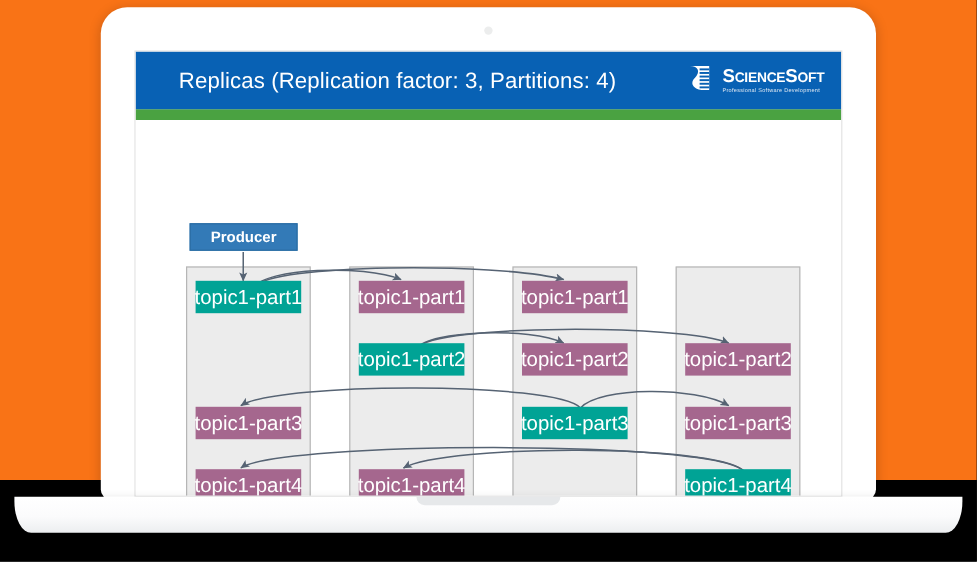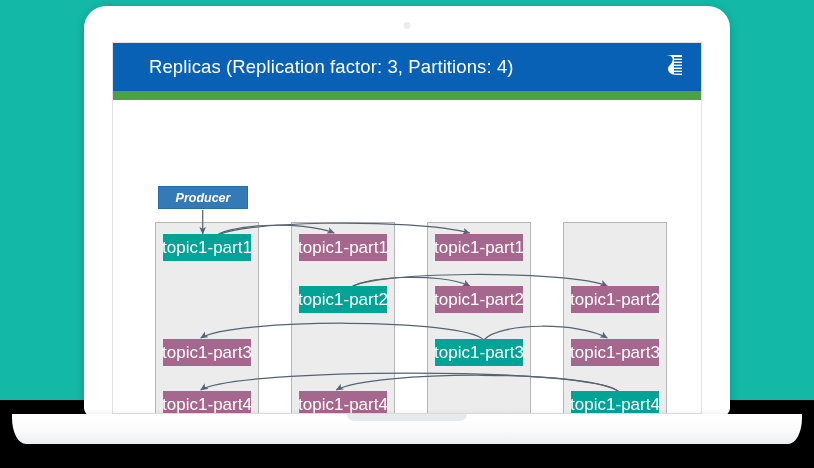--- a/index.html
+++ b/index.html
@@ -8,21 +8,21 @@
     margin: 0; padding: 0;
     width: 814px; height: 468px;
     background: #000000;
     font-family: "Liberation Sans", sans-serif;
     overflow: hidden;
   }
   #stage {
     position: relative;
     width: 814px;
     height: 400px;
-    background: #14b8a6;
+    background: #f97316;
   }
 
   
   .laptop-lid {
     position: absolute;
     left: 84px;
     top: 6px;
     width: 646px;
     height: 410px;
     background: #ffffff;
@@ -128,21 +128,20 @@
     width: 90px;
     height: 23px;
     background: #337ab7;
     border: 1px solid #2b6da3;
     color: #ffffff;
     font-size: 12.5px;
     font-weight: bold;
     display: flex;
     align-items: center;
     justify-content: center;
-    font-style: italic;
   }
   .broker-col {
     position: absolute;
     top: 122px;
     width: 104px;
     height: 219px;
     background: #ececec;
     border: 1px solid #b6b6b6;
   }
   .part-box {
@@ -189,20 +188,24 @@
             <g fill="#0861b4">
               <rect x="13" y="5" width="8" height="1.6"></rect>
               <rect x="13" y="8" width="8" height="1.6"></rect>
               <rect x="13" y="11" width="8" height="1.6"></rect>
               <rect x="13" y="14" width="8" height="1.6"></rect>
               <rect x="13" y="17" width="8" height="1.6"></rect>
               <rect x="13" y="20" width="8" height="1.6"></rect>
             </g>
           </svg>
         </span>
+        <span class="logo-txt">
+          <span class="logo-name"><span>S</span><span class="sm">CIENCE</span><span>S</span><span class="sm">OFT</span></span>
+          <span class="logo-tag" style="display:block;">Professional Software Development</span>
+        </span>
       </div>
     </div>
     <div class="green-stripe"></div>
 
     <div class="diagram">
 
       <div class="producer">Producer</div>
 
       <div class="broker-col" style="left:42px;"></div>
       <div class="broker-col" style="left:178px;"></div>

